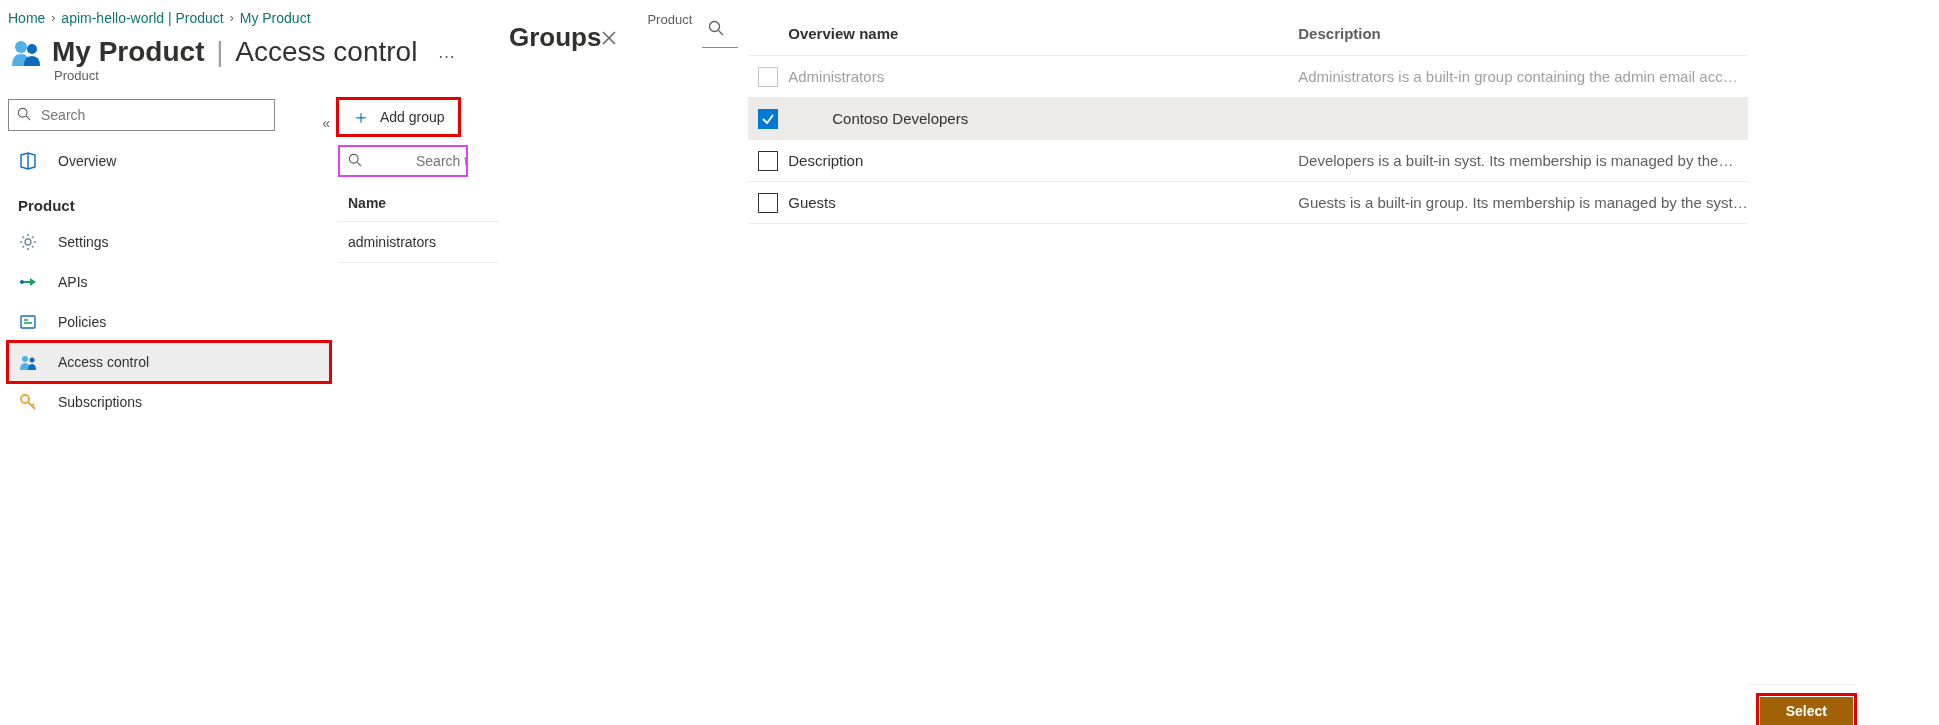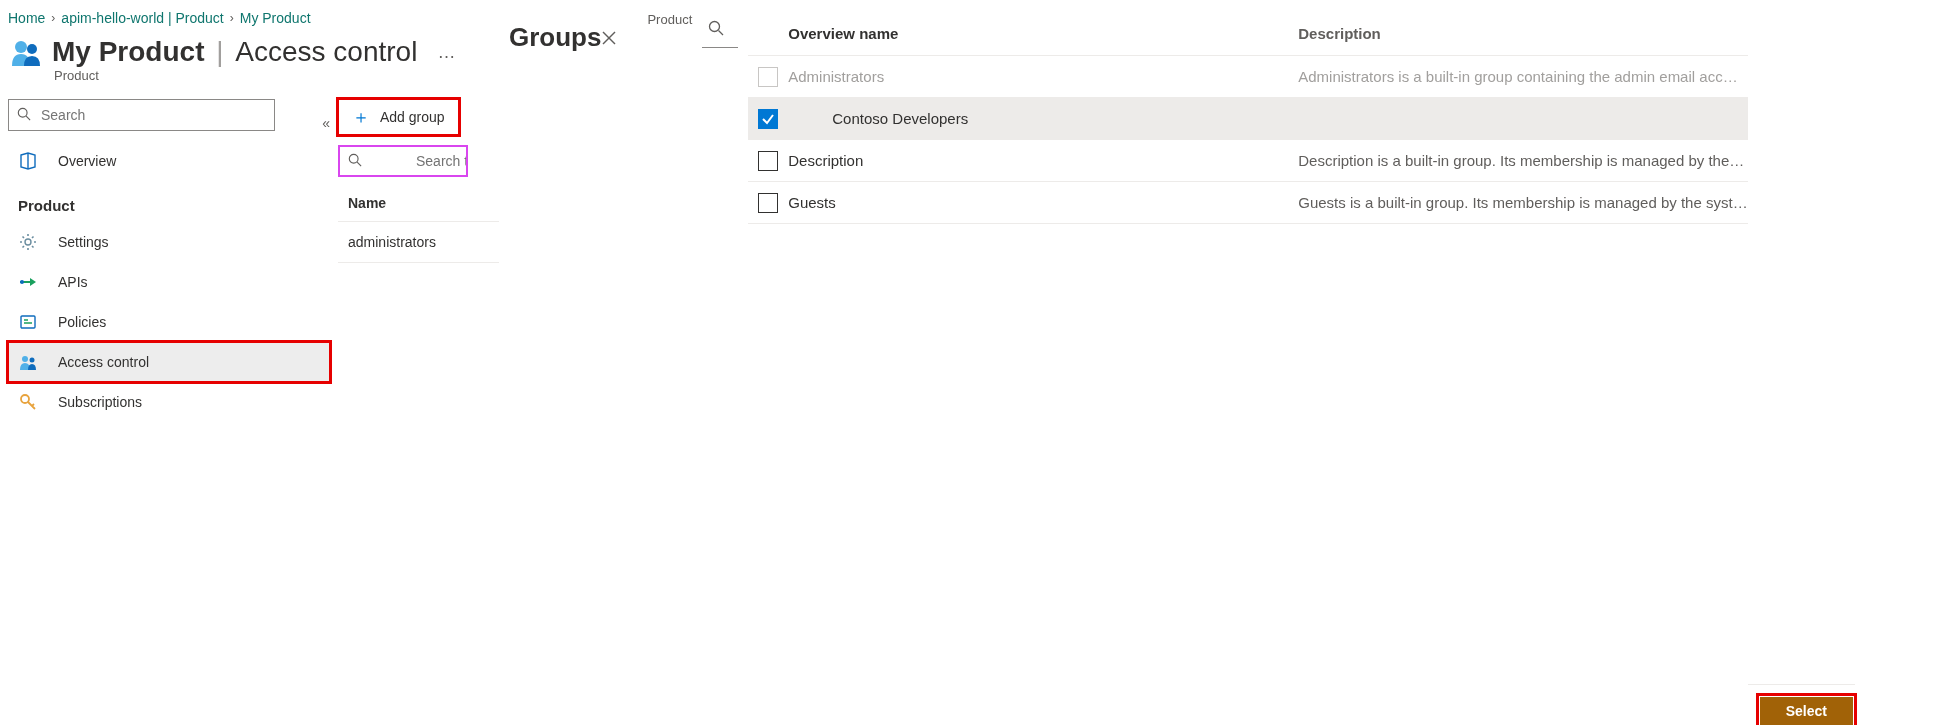--- a/index.html
+++ b/index.html
@@ -273,21 +273,21 @@
       </div>
       <div class="name-cell" style="color:#323130;">Contoso Developers</div>
       <div class="desc-cell"></div>
     </div>
 
     <div class="grid-row">
       <div class="cb-cell">
           <div class="checkbox"></div>
         </div>
       <div class="name-cell">Description</div>
-      <div class="desc-cell">Description is a built-in group. Its membership is managed by the…</div>
+      <div class="desc-cell">Developers is a built-in syst. Its membership is managed by the…</div>
     </div>
 
     <div class="grid-row">
       <div class="cb-cell">
           <div class="checkbox"></div>
         </div>
       <div class="name-cell">Guests</div>
       <div class="desc-cell">Guests is a built-in group. Its membership is managed by the syst…</div>
     </div>
   </div>

